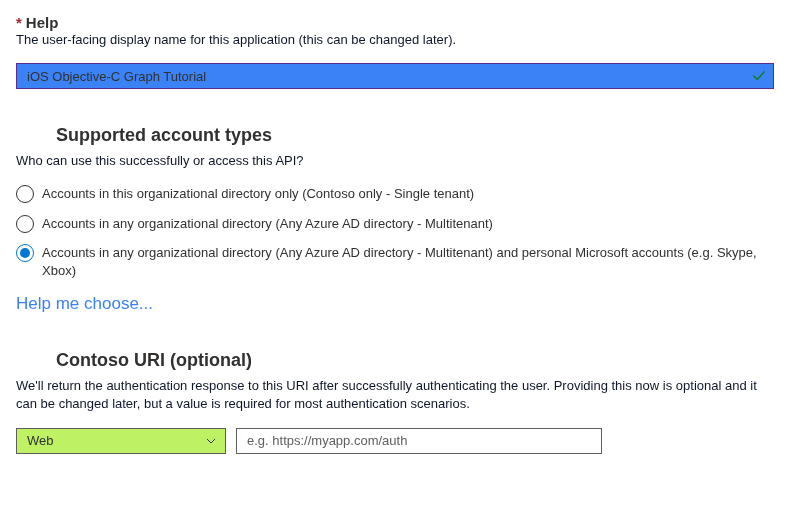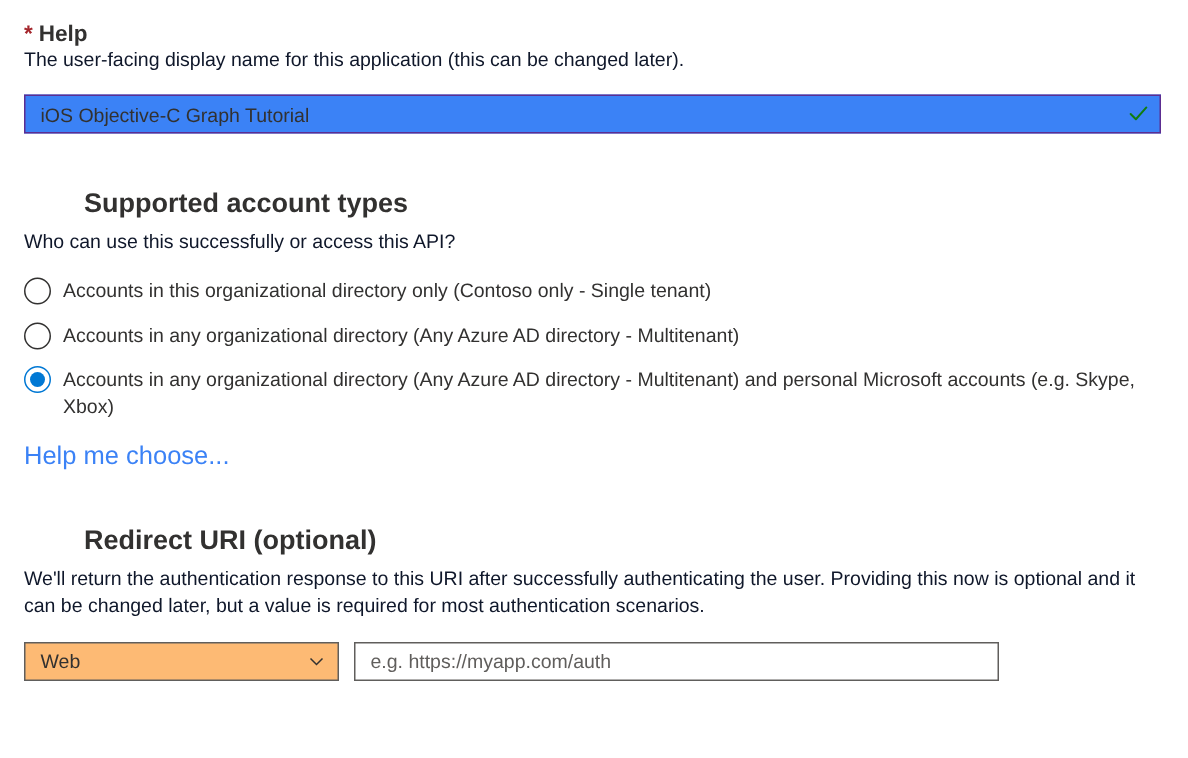--- a/index.html
+++ b/index.html
@@ -115,41 +115,41 @@
     }
     .redirect-row {
       display: flex;
       gap: 10px;
     }
     .select-wrapper {
       position: relative;
       width: 210px;
       height: 26px;
       border: 1px solid #605e5c;
-      background: #fdba74;
+      background: #bef264;
       cursor: pointer;
       display: flex;
       align-items: center;
       padding: 0 26px 0 10px;
     }
     .select-value {
       font-size: 13px;
       color: #323130;
     }
     .chevron {
       position: absolute;
       right: 8px;
       top: 50%;
       transform: translateY(-50%);
       width: 12px;
       height: 12px;
       pointer-events: none;
     }
     .uri-input {
-      width: 430px;
+      width: 366px;
       height: 26px;
       padding: 3px 10px;
       border: 1px solid #605e5c;
       font-family: inherit;
       font-size: 13px;
       color: #323130;
       outline: none;
       background: #fff;
     }
     .uri-input::placeholder {
@@ -188,21 +188,21 @@
     </div>
     <div class="radio-option">
       <div class="radio-circle selected"></div>
       <div class="radio-label">Accounts in any organizational directory (Any Azure AD directory - Multitenant) and personal Microsoft accounts (e.g. Skype, Xbox)</div>
     </div>
   </div>
   <span class="link">Help me choose...</span>
 </div>
 
 <div class="section">
-  <div class="section-title">Redirect URI (optional)</div>
+  <div class="section-title">Contoso URI (optional)</div>
   <div class="help-text">We'll return the authentication response to this URI after successfully authenticating the user. Providing this now is optional and it can be changed later, but a value is required for most authentication scenarios.</div>
   <div class="redirect-row">
     <div class="select-wrapper">
       <span class="select-value">Web</span>
       <span class="chevron">
         <svg viewBox="0 0 12 12" width="12" height="12">
           <path d="M2 4 L6 8 L10 4" stroke="#323130" stroke-width="1" fill="none"></path>
         </svg>
       </span>
     </div>

